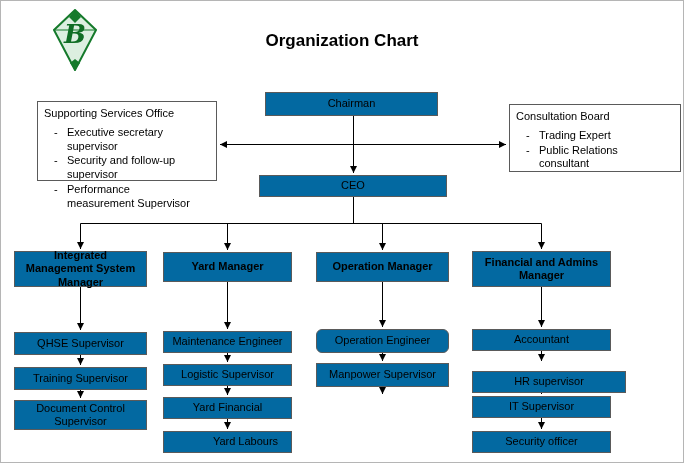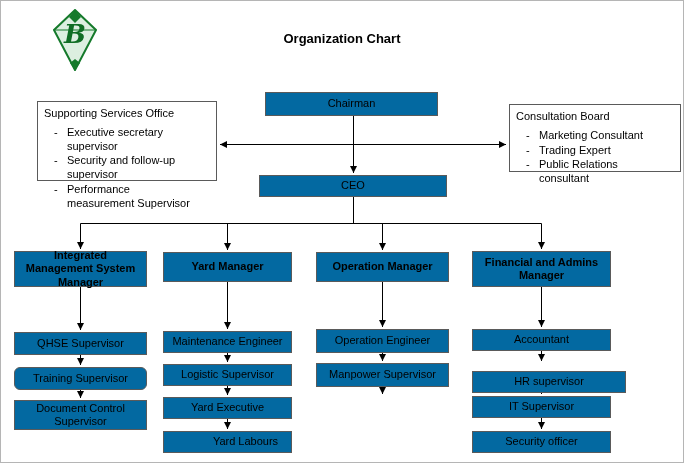--- a/index.html
+++ b/index.html
@@ -18,21 +18,21 @@
     position: absolute;
     left: 0; top: 0;
     width: 684px; height: 463px;
     pointer-events: none;
   }
   .page-title {
     position: absolute;
     top: 30px; left: 0; right: 0;
     margin: 0;
     text-align: center;
-    font-size: 13px;
+    font-size: 17px;
     font-weight: bold;
   }
   .logo {
     position: absolute;
     left: 52px; top: 8px;
     width: 44px; height: 62px;
   }
   .box {
     position: absolute;
     box-sizing: border-box;
@@ -127,41 +127,40 @@
     <ul class="panel-list">
       <li>Executive secretary supervisor</li>
       <li>Security and follow-up supervisor</li>
       <li>Performance measurement Supervisor</li>
     </ul>
   </div>
 
   <div class="panel" style="left:508px; top:103px; width:172px; height:68px;">
     <div class="panel-title">Consultation Board</div>
     <ul class="panel-list">
-      <li>Marketing Consultant</li>
       <li>Trading Expert</li>
       <li>Public Relations consultant</li>
     </ul>
   </div>
 
   <div class="box bold" style="left:13px; top:250px; width:133px; height:36px;">Integrated Management System Manager</div>
   <div class="box bold" style="left:162px; top:251px; width:129px; height:30px;">Yard Manager</div>
   <div class="box bold" style="left:315px; top:251px; width:133px; height:30px;">Operation Manager</div>
   <div class="box bold" style="left:471px; top:250px; width:139px; height:36px;">Financial and Admins Manager</div>
 
   <div class="box" style="left:13px; top:331px; width:133px; height:23px;">QHSE Supervisor</div>
-  <div class="box" style="left:13px; top:366px; width:133px; height:23px;border-radius:6px;">Training Supervisor</div>
+  <div class="box" style="left:13px; top:366px; width:133px; height:23px;">Training Supervisor</div>
   <div class="box" style="left:13px; top:399px; width:133px; height:30px;">Document Control Supervisor</div>
 
   <div class="box" style="left:162px; top:330px; width:129px; height:22px;">Maintenance Engineer</div>
   <div class="box" style="left:162px; top:363px; width:129px; height:22px;">Logistic Supervisor</div>
-  <div class="box" style="left:162px; top:396px; width:129px; height:22px;">Yard Executive</div>
+  <div class="box" style="left:162px; top:396px; width:129px; height:22px;">Yard Financial</div>
   <div class="box" style="left:162px; top:430px; width:129px; height:22px;padding-left:40px;">Yard Labours</div>
 
-  <div class="box" style="left:315px; top:328px; width:133px; height:24px;">Operation Engineer</div>
+  <div class="box" style="left:315px; top:328px; width:133px; height:24px;border-radius:6px;">Operation Engineer</div>
   <div class="box" style="left:315px; top:362px; width:133px; height:24px;">Manpower Supervisor</div>
 
   <div class="box" style="left:471px; top:328px; width:139px; height:22px;">Accountant</div>
   <div class="box" style="left:471px; top:370px; width:154px; height:22px;">HR supervisor</div>
   <div class="box" style="left:471px; top:395px; width:139px; height:22px;">IT Supervisor</div>
   <div class="box" style="left:471px; top:430px; width:139px; height:22px;">Security officer</div>
 
 </div>
 
 </body></html>

